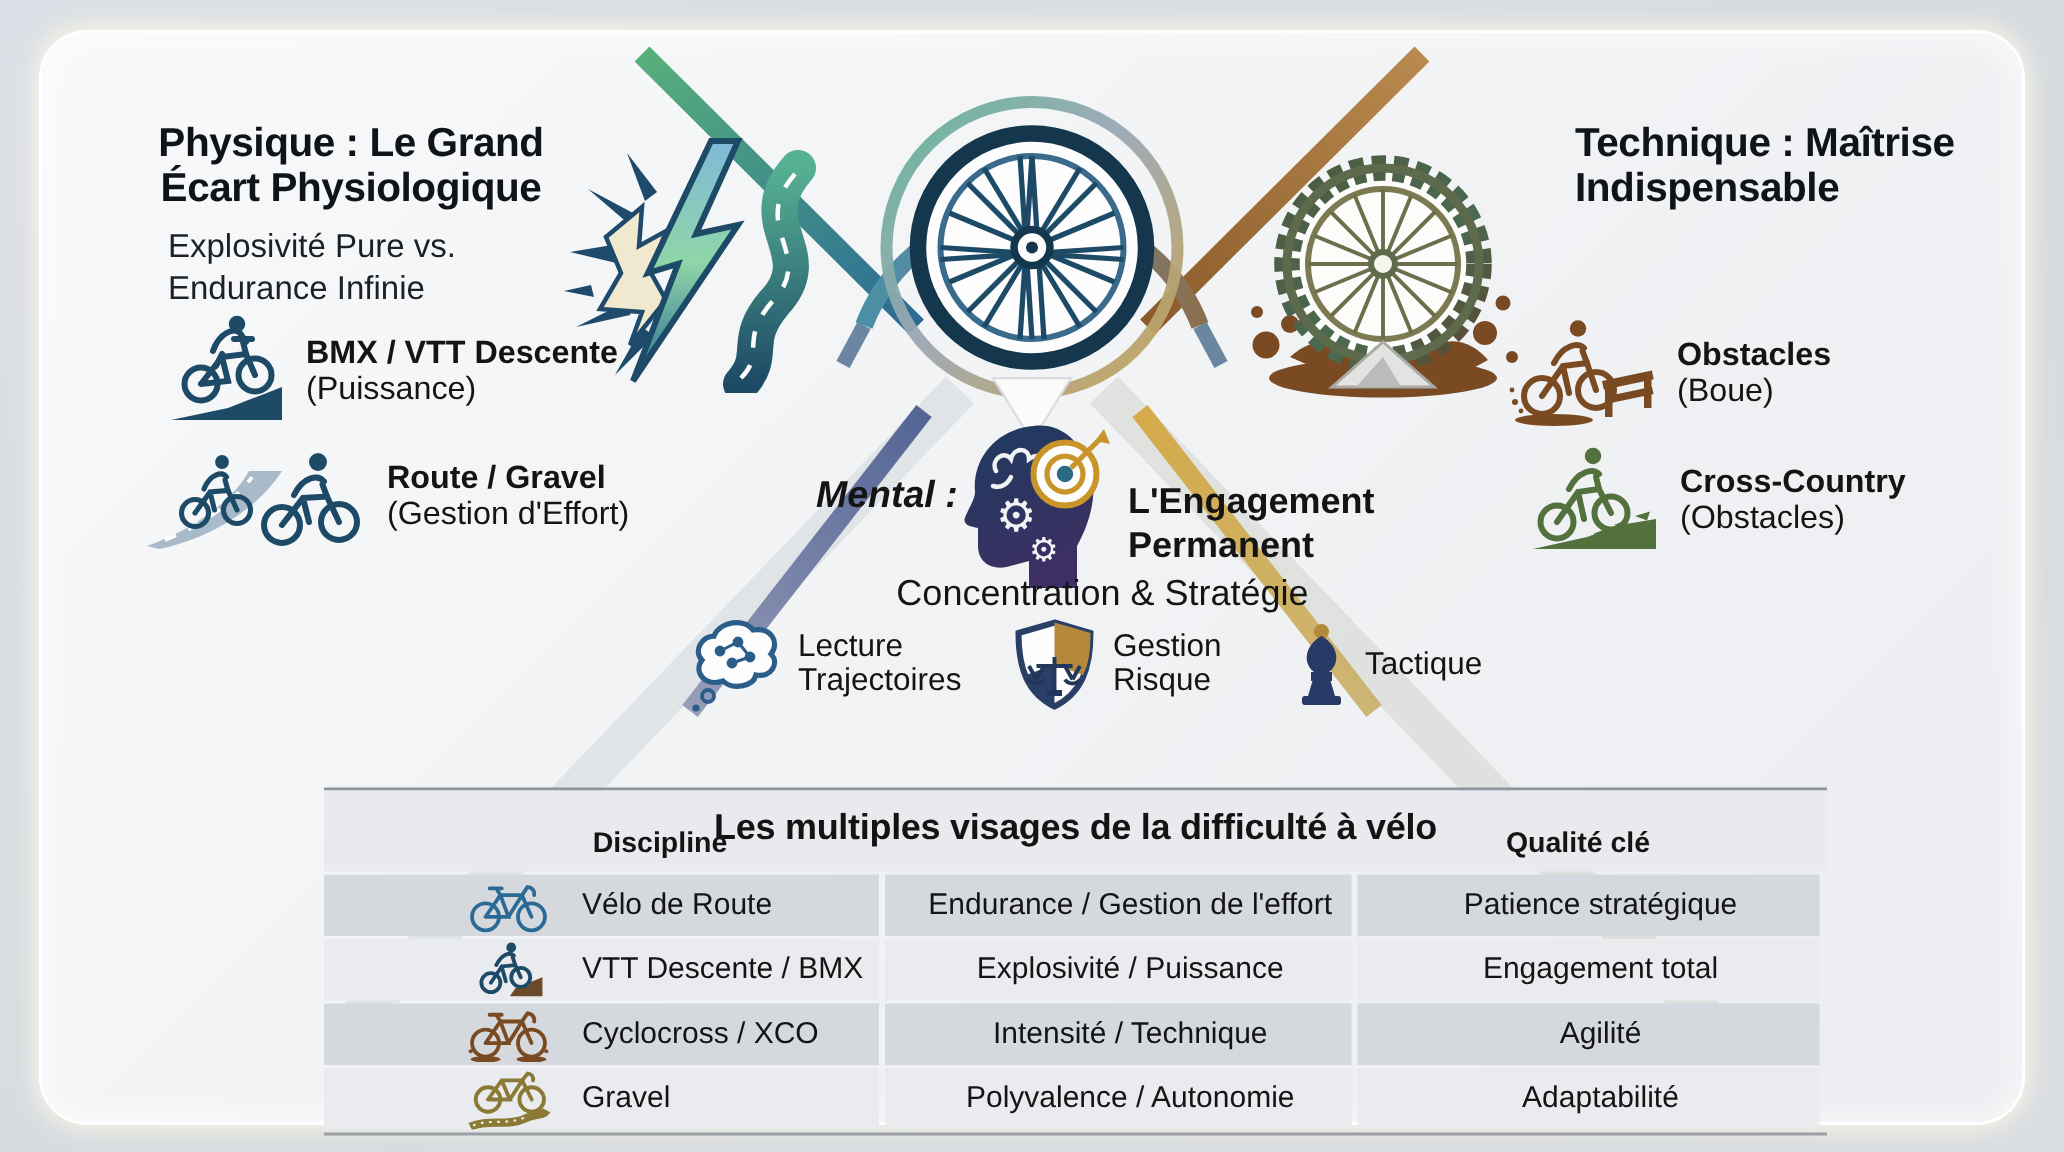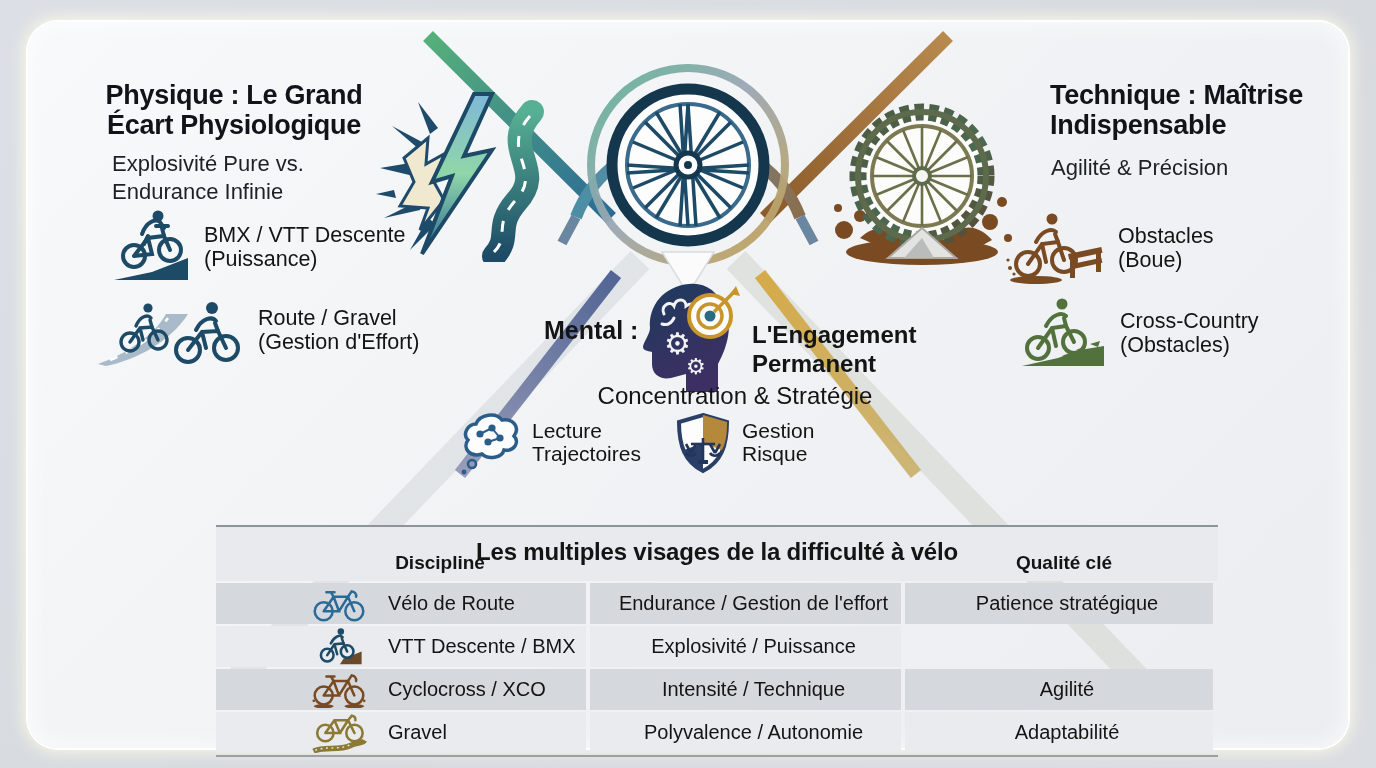--- a/index.html
+++ b/index.html
@@ -12,35 +12,35 @@
     position:absolute;left:28px;top:22px;width:1320px;height:726px;
     background:linear-gradient(135deg,#f8f9fb 0%,#f1f3f5 45%,#ebedf0 100%);
     border-radius:30px;
     box-shadow:0 0 0 2px #ffffff,0 0 16px 4px rgba(255,250,230,0.9),inset 0 0 24px rgba(255,255,255,0.8);
   }
   .deco{position:absolute;left:0;top:0;pointer-events:none;}
   .abs{position:absolute;}
   .sec-title{font-weight:bold;font-size:27px;line-height:1.12;letter-spacing:-0.3px;color:#101418;}
   .sec-sub{font-size:22px;line-height:1.27;color:#1c2126;}
   .item{display:flex;align-items:center;gap:12px;}
-  .item-text .lbl{font-weight:normal;font-size:21.5px;line-height:1.12;}
+  .item-text .lbl{font-weight:bold;font-size:21.5px;line-height:1.12;}
   .item-text .sub{font-size:21.5px;line-height:1.12;}
-  .mental-label{font-weight:bold;font-size:25px;}
+  .mental-label{font-weight:bold;font-size:25px;font-style:italic;}
   .engagement{font-size:24px;line-height:1.22;font-weight:bold;}
   .concentration{font-size:24px;text-align:center;}
   .mini-items{display:flex;align-items:center;}
   .mini-item{display:flex;align-items:center;gap:10px;}
   .mini-item .lbl{font-size:21px;line-height:1.08;}
   
   .dtable{position:absolute;left:188px;top:503px;width:1002px;}
   .dtable .topline{height:0;border-top:2px solid #8d949b;}
   .thead{position:relative;height:54px;background:#e8eaed;}
   .thead .t-title{position:absolute;left:0;right:0;top:11px;text-align:center;font-weight:bold;font-size:24px;letter-spacing:-0.2px;}
   .thead .th-disc{position:absolute;left:108px;bottom:7px;width:232px;text-align:center;font-weight:bold;font-size:19px;}
-  .thead .th-qual{position:absolute;right:0;bottom:7px;width:308px;text-align:center;font-weight:bold;font-size:19px;}
+  .thead .th-qual{position:absolute;right:12px;bottom:7px;width:308px;text-align:center;font-weight:bold;font-size:19px;}
   .trow{display:grid;grid-template-columns:370px 311px 308px;column-gap:4px;height:41px;margin-top:2px;}
   .trow .c1{display:flex;align-items:center;padding-left:94px;gap:20px;font-size:20px;}
   .trow .c2,.trow .c3{display:flex;align-items:center;justify-content:center;font-size:20px;padding-left:16px;}
   .trow.odd >div{background:#d5d9dd;}
   .trow.even >div{background:#e9ebee;}
   .dtable .bottomline{height:0;border-top:2px solid #9aa0a6;margin-top:2px;}
   .ricon{width:58px;height:38px;flex:0 0 auto;display:flex;align-items:center;justify-content:center;}
 </style>
 </head>
 <body>
@@ -214,21 +214,20 @@
         <line x1="46" y1="107" x2="138" y2="69"></line>
       <line x1="73" y1="42" x2="111" y2="134"></line>
         <line x1="73" y1="134" x2="111" y2="42"></line>
     </g>
     <circle cx="92" cy="88" r="8" fill="#f5f4ef" stroke="#5d6a4c" stroke-width="4"></circle>
     <polygon points="58,170 92,140 126,170" fill="#e3e3e1" stroke="#a9a9a5" stroke-width="2"></polygon>
     <polygon points="74,170 92,150 104,170" fill="#b9bcba"></polygon>
   </svg>
 
   <div class="abs sec-title" style="left:1022px;top:58px;width:262px;">Technique : Maîtrise Indispensable</div>
-  <div class="abs sec-sub" style="left:1023px;top:132px;width:260px;">Agilité &amp; Précision</div>
 
   <div class="abs item" style="left:978px;top:190px;">
     <svg width="100" height="72" viewBox="0 0 100 72">
       <g fill="none" stroke="#7a4a22" stroke-width="4" stroke-linecap="round">
         <circle cx="22" cy="52" r="12"></circle>
           <circle cx="58" cy="48" r="12"></circle>
         <path d="M22 52 L36 32 L52 30 L58 48 M36 32 L40 50"></path>
         <path d="M30 30 C36 18 46 16 50 20 M52 30 L49 22"></path>
       </g>
       <circle cx="46" cy="7" r="5.5" fill="#7a4a22"></circle>
@@ -323,20 +322,30 @@
         <g stroke="#22365c" stroke-width="2.6" fill="none">
           <line x1="29" y1="26" x2="29" y2="48"></line>
             <line x1="17" y1="32" x2="41" y2="32"></line>
           <path d="M12 32 l5 9 M22 32 l-5 9 M12 41 a6 6 0 0 0 10 0"></path>
           <path d="M36 32 l5 9 M46 32 l-5 9 M36 41 a6 6 0 0 0 10 0"></path>
         </g>
         <rect x="24" y="48" width="10" height="4" fill="#22365c"></rect>
       </svg>
       <div class="lbl" style="width:86px;">Gestion Risque</div>
     </div>
+    <div class="mini-item" style="margin-left:34px;">
+      <svg width="38" height="58" viewBox="0 0 38 58">
+        <circle cx="19" cy="7" r="5" fill="#b5893c"></circle>
+        <path d="M19 10 C8 16 6 28 14 34 L24 34 C32 28 30 16 19 10 Z" fill="#273a66"></path>
+        <rect x="12" y="34" width="14" height="6" fill="#273a66"></rect>
+        <path d="M13 40 L10 50 L28 50 L25 40 Z" fill="#273a66"></path>
+        <rect x="6" y="50" width="26" height="6" rx="2" fill="#273a66"></rect>
+      </svg>
+      <div class="lbl">Tactique</div>
+    </div>
   </div>
 
   <div class="dtable">
     <div class="topline"></div>
     <div class="thead">
       <div class="t-title">Les multiples visages de la difficulté à vélo</div>
       <div class="th-disc">Discipline</div>
       <div class="th-qual">Qualité clé</div>
     </div>
 
@@ -369,20 +378,21 @@
                 <circle cx="34" cy="26" r="7"></circle>
               <path d="M12 30 L20 18 L30 17 L34 26 M20 18 L23 29"></path>
               <path d="M16 17 C20 9 26 7 29 10 M30 17 L28 11"></path>
             </g>
             <circle cx="27" cy="4" r="3.6" fill="#1d4a66"></circle>
           </svg>
         </span>
         <span>VTT Descente / BMX</span>
       </div>
       <div class="c2">Explosivité / Puissance</div>
+      <div class="c3">Engagement total</div>
     </div>
 
     <div class="trow odd">
       <div class="c1">
         <span class="ricon">
           <svg width="58" height="36" viewBox="0 0 60 40">
             <g fill="none" stroke="#7a4a22" stroke-width="2.8" stroke-linecap="round">
               <circle cx="13" cy="26" r="10"></circle>
                 <circle cx="47" cy="26" r="10"></circle>
               <path d="M13 26 L24 10 L40 10 L47 26 M24 10 L30 26 L13 26 M30 26 L40 10"></path>

